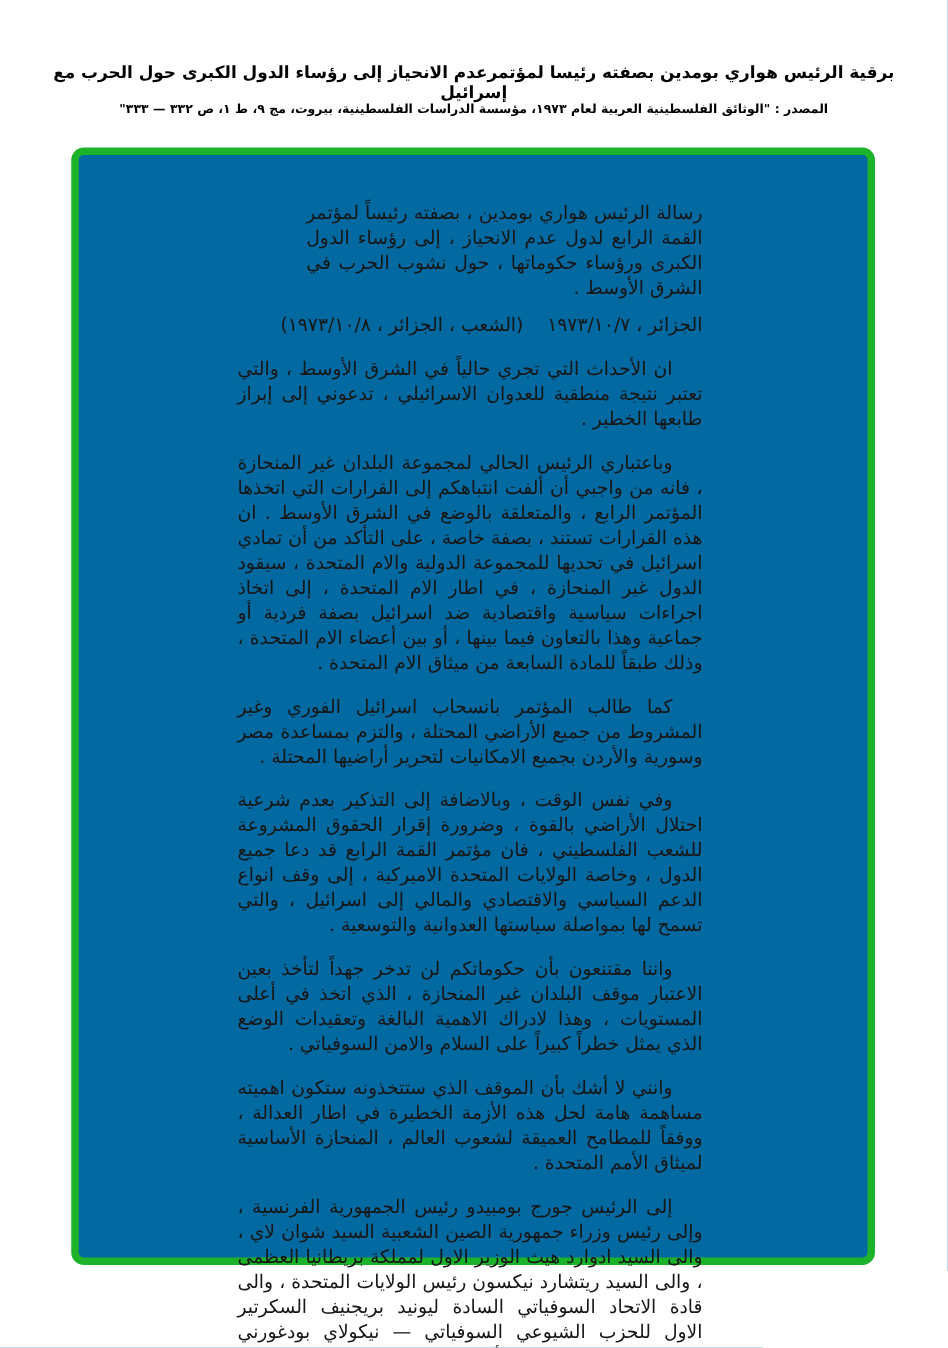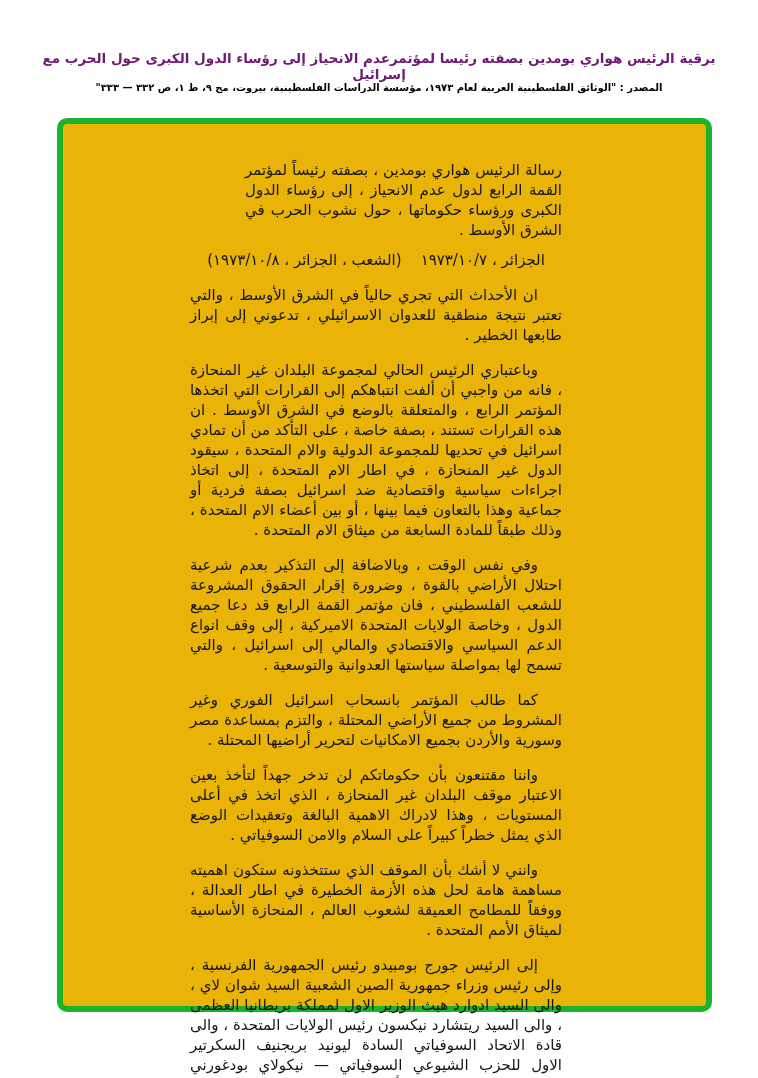--- a/index.html
+++ b/index.html
@@ -17,21 +17,21 @@
   }
   .hdr-title {
     position: absolute;
     top: 50px;
     left: 20px;
     width: 718px;
     direction: rtl;
     text-align: center;
     font-size: 13.5px;
     font-weight: bold;
-    color: #701a75;
+    color: #000000;
     letter-spacing: 0.2px;
   }
   .hdr-source {
     position: absolute;
     top: 82px;
     left: 20px;
     width: 718px;
     direction: rtl;
     text-align: center;
     font-size: 10px;
@@ -39,41 +39,40 @@
     color: #000000;
   }
   .doc-frame {
     position: absolute;
     left: 57px;
     top: 118px;
     width: 631px;
     height: 882px;
     border: 6px solid #1cb32b;
     border-radius: 10px;
-    background: #eab308;
-    padding-left: 12px;
+    background: #0369a1;
   }
   .doc-body {
     position: absolute;
     left: 127px;
     top: 36px;
     width: 372px;
     direction: rtl;
     text-align: justify;
     font-size: 15px;
     line-height: 20px;
     color: #161616;
   }
   .doc-body p { margin: 15px 0 6px 0; }
   .intro {
     margin: 0 0 10px 55px !important;
     text-align: justify;
   }
   .dateline {
-    text-align: center;
+    text-align: right;
     margin: 6px 0 12px 0 !important;
     white-space: nowrap;
   }
   .para { text-indent: 24px; }
   .end-rule {
     width: 196px;
     height: 4px;
     background: #000000;
     margin-top: 16px;
     margin-right: 79px;
@@ -92,23 +91,23 @@
   <div class="doc-body">
 
     <p class="intro">رسالة الرئيس هواري بومدين ، بصفته رئيساً لمؤتمر القمة الرابع لدول عدم الانحياز ، إلى رؤساء الدول الكبرى ورؤساء حكوماتها ، حول نشوب الحرب في الشرق الأوسط .</p>
 
     <p class="dateline">الجزائر ، ١٩٧٣/١٠/٧ &nbsp;&nbsp; (الشعب ، الجزائر ، ١٩٧٣/١٠/٨)</p>
 
     <p class="para">ان الأحداث التي تجري حالياً في الشرق الأوسط ، والتي تعتبر نتيجة منطقية للعدوان الاسرائيلي ، تدعوني إلى إبراز طابعها الخطير .</p>
 
     <p class="para">وباعتباري الرئيس الحالي لمجموعة البلدان غير المنحازة ، فانه من واجبي أن ألفت انتباهكم إلى القرارات التي اتخذها المؤتمر الرابع ، والمتعلقة بالوضع في الشرق الأوسط . ان هذه القرارات تستند ، بصفة خاصة ، على التأكد من أن تمادي اسرائيل في تحديها للمجموعة الدولية والام المتحدة ، سيقود الدول غير المنحازة ، في اطار الام المتحدة ، إلى اتخاذ اجراءات سياسية واقتصادية ضد اسرائيل بصفة فردية أو جماعية وهذا بالتعاون فيما بينها ، أو بين أعضاء الام المتحدة ، وذلك طبقاً للمادة السابعة من ميثاق الام المتحدة .</p>
 
+    <p class="para">كما طالب المؤتمر بانسحاب اسرائيل الفوري وغير المشروط من جميع الأراضي المحتلة ، والتزم بمساعدة مصر وسورية والأردن بجميع الامكانيات لتحرير أراضيها المحتلة .</p>
+
     <p class="para">وفي نفس الوقت ، وبالاضافة إلى التذكير بعدم شرعية احتلال الأراضي بالقوة ، وضرورة إقرار الحقوق المشروعة للشعب الفلسطيني ، فان مؤتمر القمة الرابع قد دعا جميع الدول ، وخاصة الولايات المتحدة الاميركية ، إلى وقف انواع الدعم السياسي والاقتصادي والمالي إلى اسرائيل ، والتي تسمح لها بمواصلة سياستها العدوانية والتوسعية .</p>
-
-    <p class="para">كما طالب المؤتمر بانسحاب اسرائيل الفوري وغير المشروط من جميع الأراضي المحتلة ، والتزم بمساعدة مصر وسورية والأردن بجميع الامكانيات لتحرير أراضيها المحتلة .</p>
 
     <p class="para">واننا مقتنعون بأن حكوماتكم لن تدخر جهداً لتأخذ بعين الاعتبار موقف البلدان غير المنحازة ، الذي اتخذ في أعلى المستويات ، وهذا لادراك الاهمية البالغة وتعقيدات الوضع الذي يمثل خطراً كبيراً على السلام والامن السوفياتي .</p>
 
     <p class="para">وانني لا أشك بأن الموقف الذي ستتخذونه ستكون اهميته مساهمة هامة لحل هذه الأزمة الخطيرة في اطار العدالة ، ووفقاً للمطامح العميقة لشعوب العالم ، المنحازة الأساسية لميثاق الأمم المتحدة .</p>
 
     <p class="para">إلى الرئيس جورج بومبيدو رئيس الجمهورية الفرنسية ، وإلى رئيس وزراء جمهورية الصين الشعبية السيد شوان لاي ، والى السيد ادوارد هيث الوزير الاول لمملكة بريطانيا العظمى ، والى السيد ريتشارد نيكسون رئيس الولايات المتحدة ، والى قادة الاتحاد السوفياتي السادة ليونيد بريجنيف السكرتير الاول للحزب الشيوعي السوفياتي — نيكولاي بودغورني رئيس مجلس السوفيات الأعلى — واليكسي كوسيغين رئيس وزراء الاتحاد السوفياتي .</p>
 
     <div class="end-rule"></div>
 
   </div>

